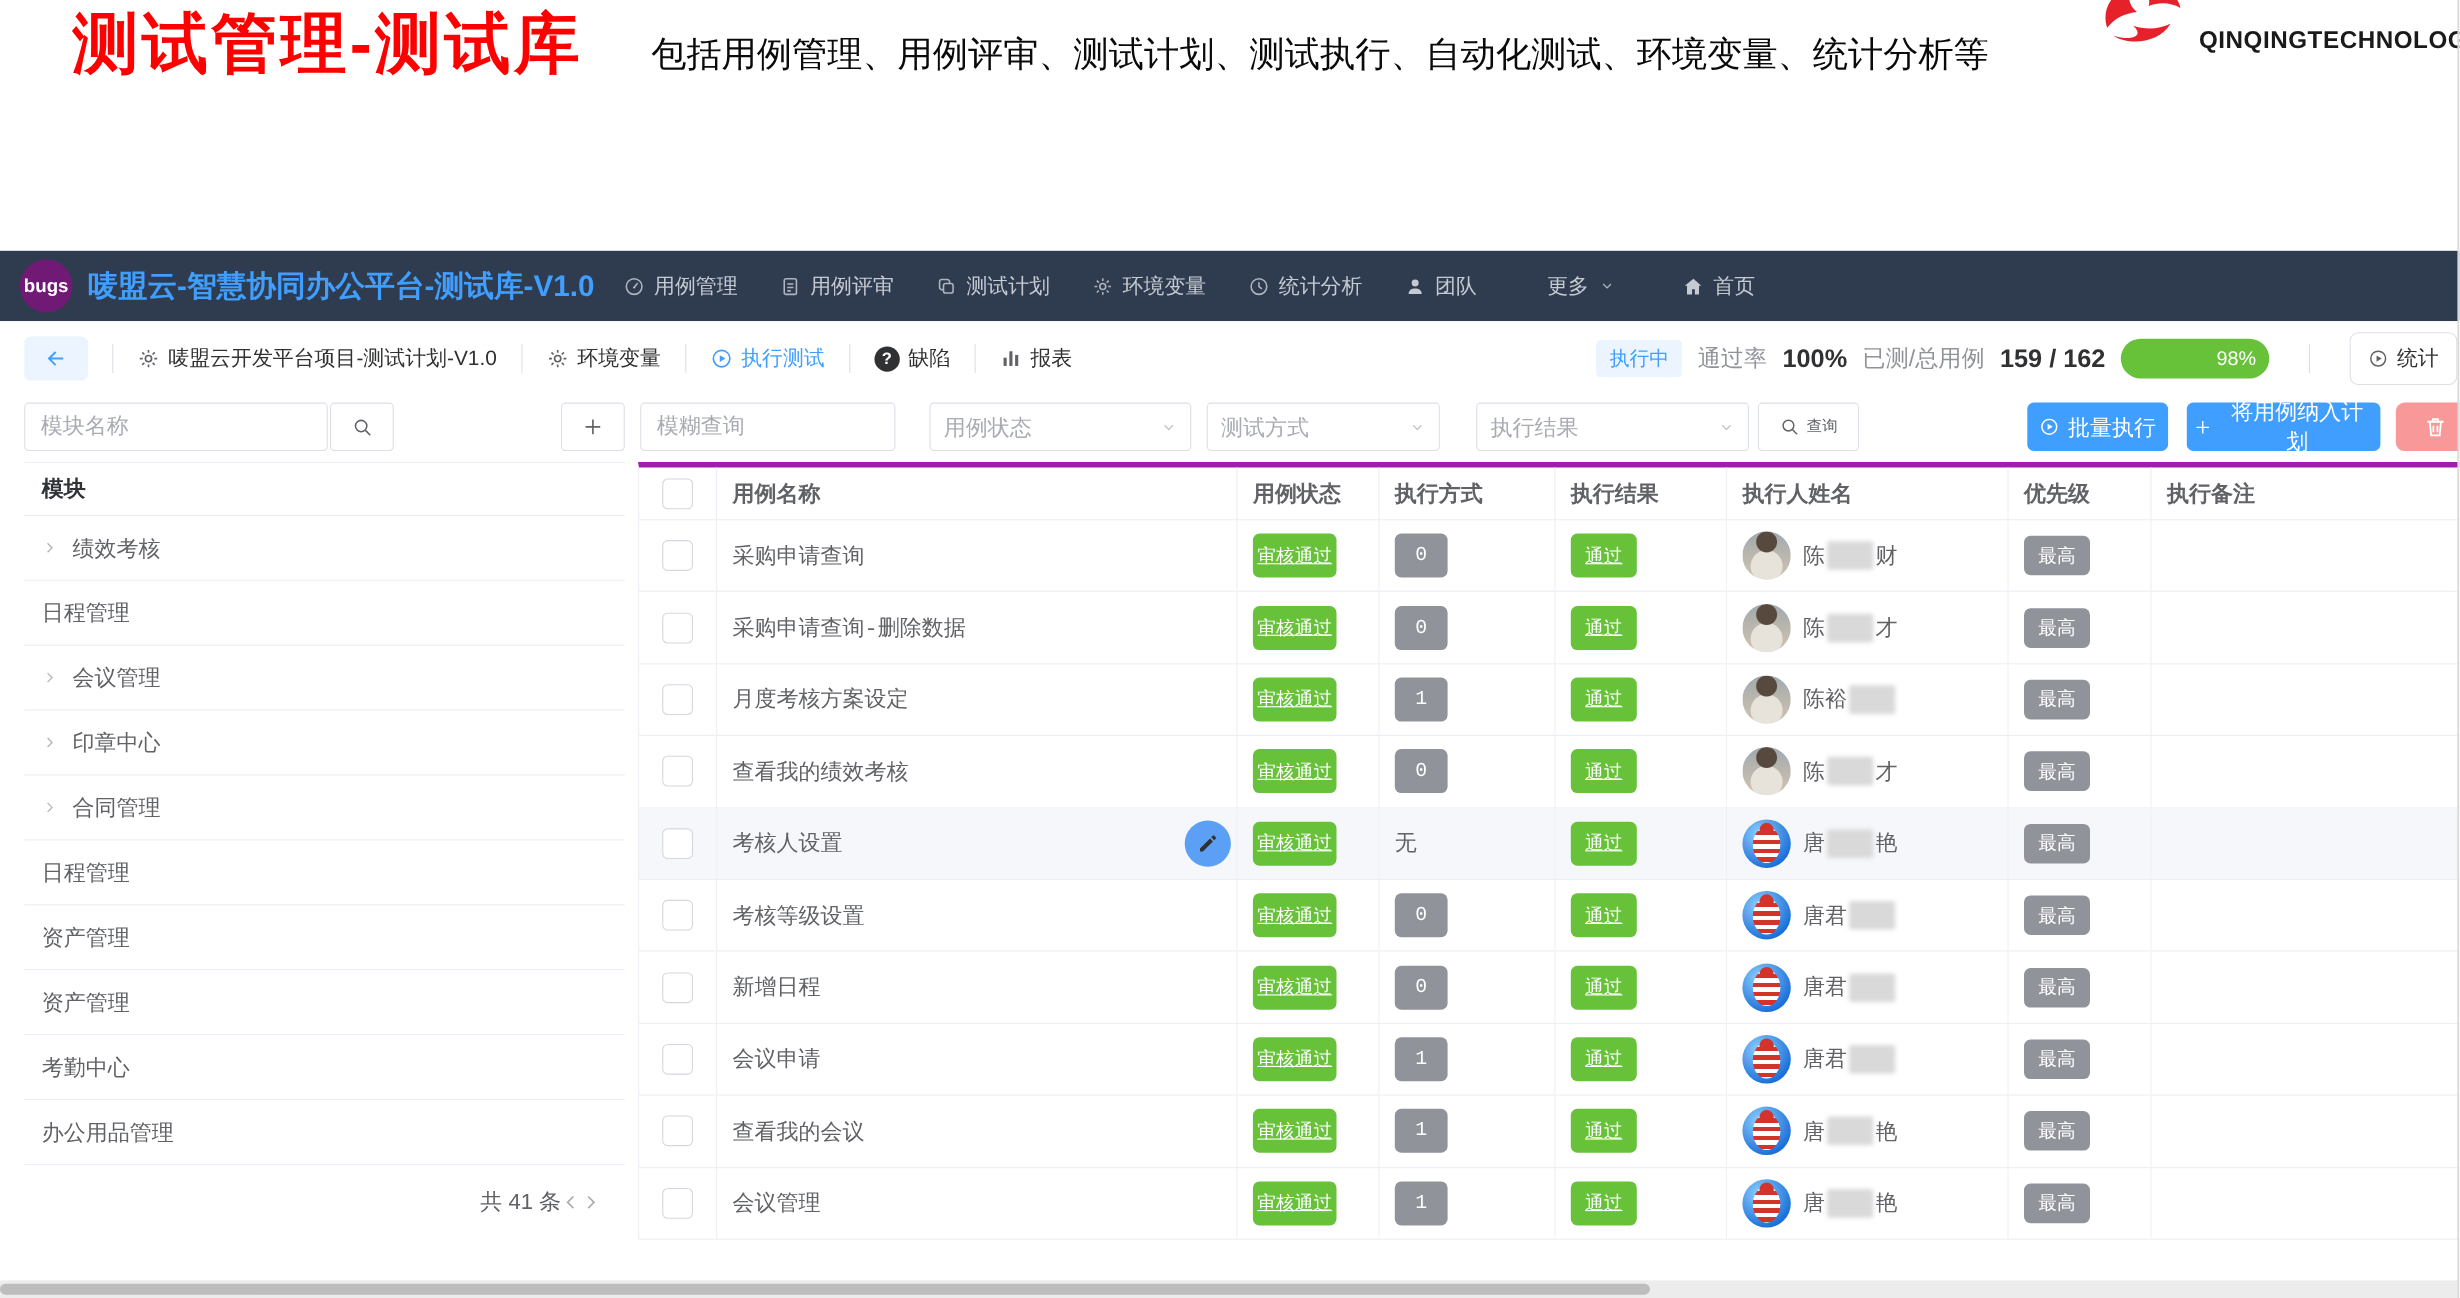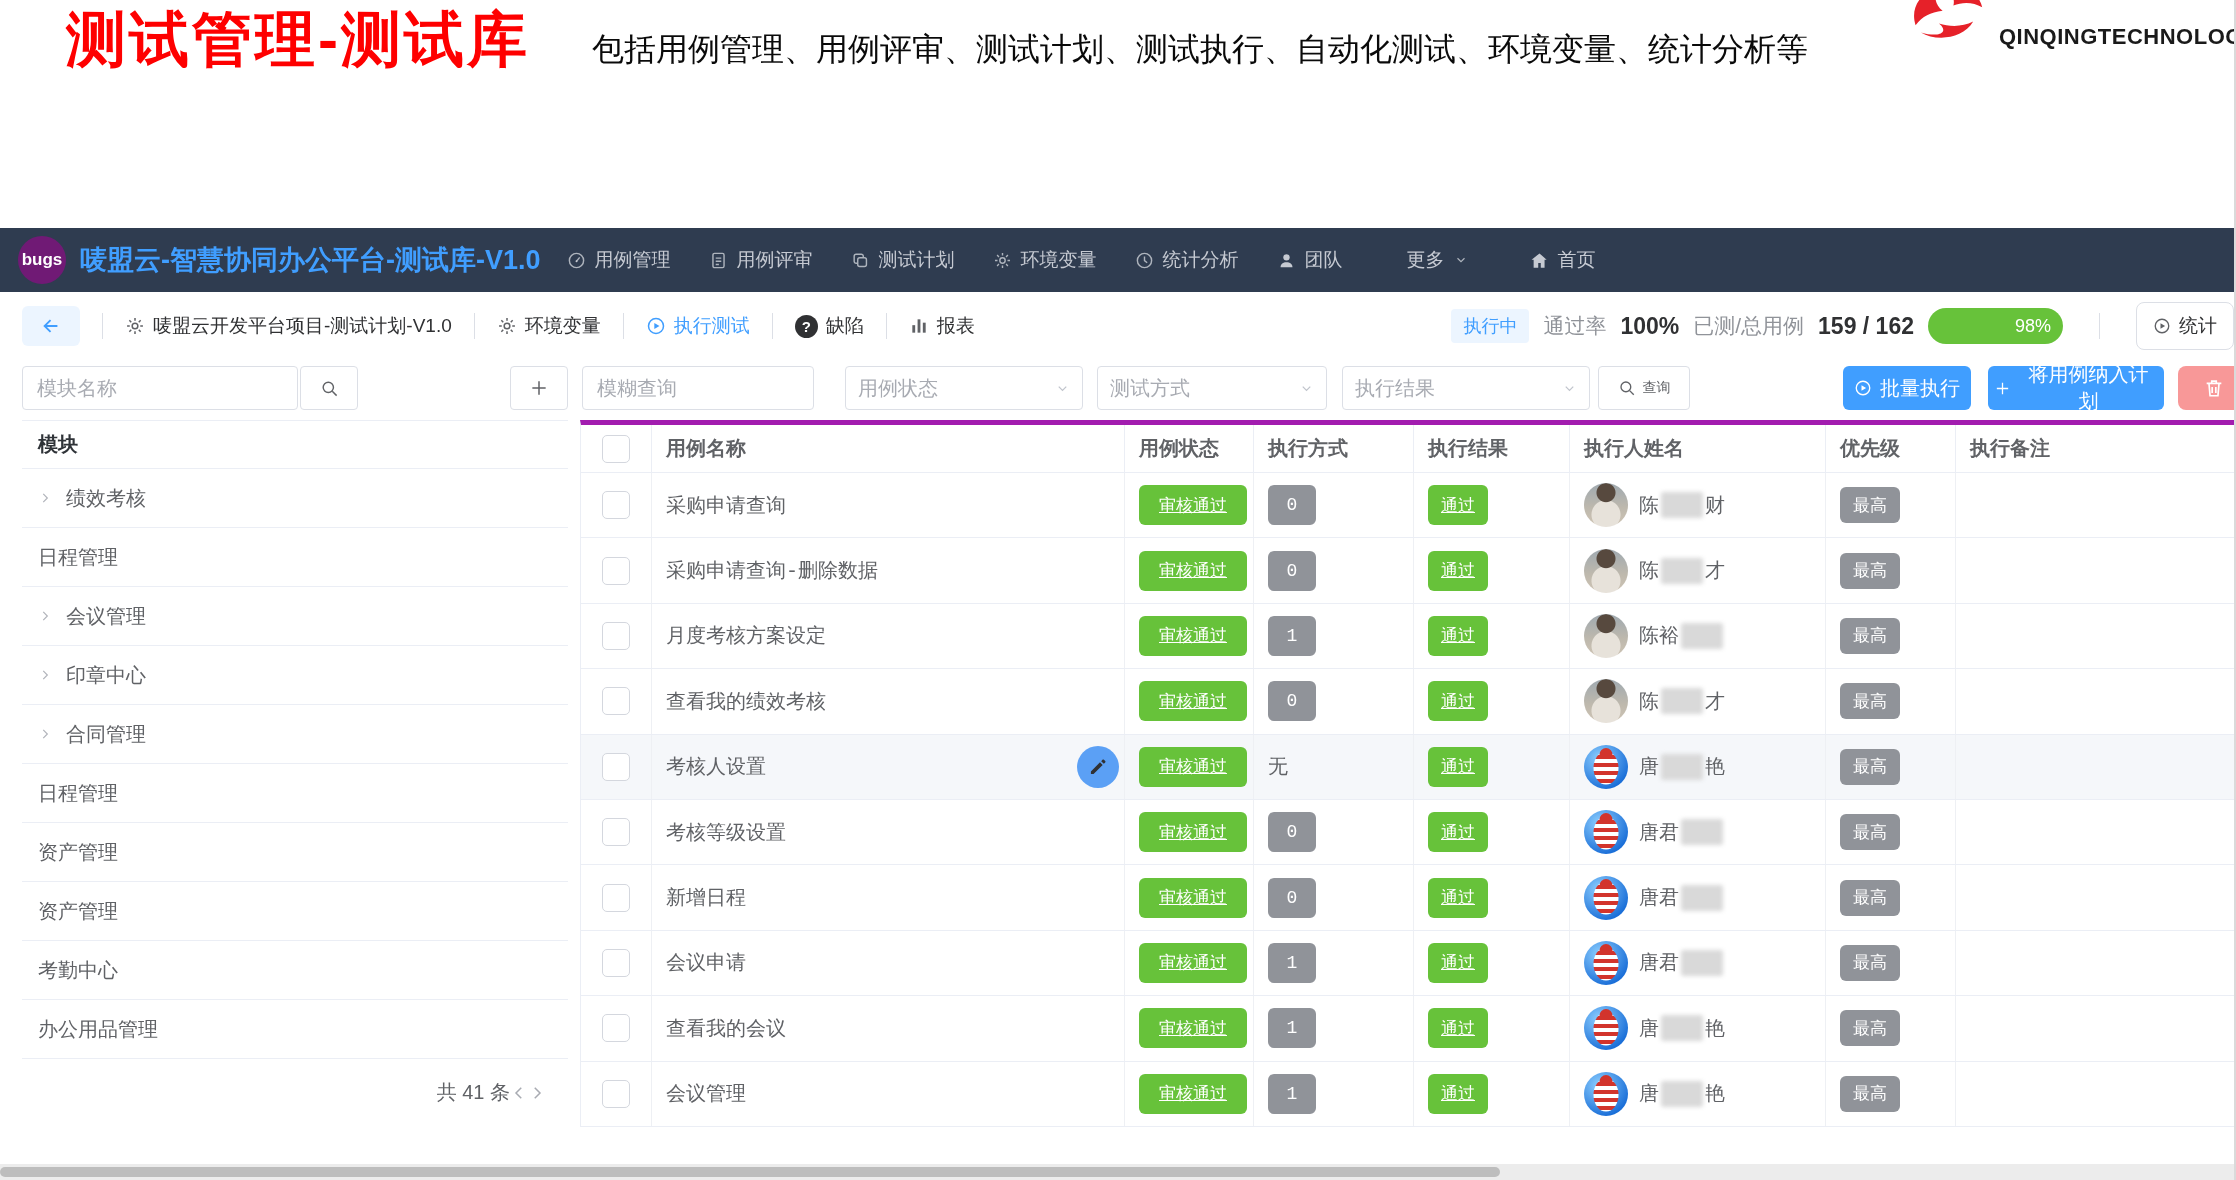--- a/index.html
+++ b/index.html
@@ -87,21 +87,21 @@
          padding-left:14px;box-sizing:border-box;white-space:nowrap;overflow:hidden;}
   .hcell.center{justify-content:center;padding-left:0;}
   .trow{height:64.4px;border-bottom:1px solid #ebeef5;}
   .trow.hl{background:#f5f7fa;}
   .cell{display:flex;align-items:center;border-right:1px solid #eef0f4;padding-left:14px;box-sizing:border-box;
         position:relative;overflow:hidden;white-space:nowrap;}
   .cell.center{justify-content:center;padding-left:0;}
   .case-name{font-size:20px;color:#606266;}
   .checkbox{width:26px;height:26px;border:1px solid #d4d7de;border-radius:5px;background:#fff;cursor:pointer;flex:none;}
   .badge{display:inline-flex;align-items:center;justify-content:center;color:#fff;border-radius:6px;flex:none;}
-  .b-status{background:#67c23a;height:40px;padding:0 20px;font-size:17px;text-decoration:underline;}
+  .b-status{background:#67c23a;height:40px;padding:0 4px;font-size:17px;text-decoration:underline;}
   .b-result{background:#67c23a;height:40px;padding:0 13px;font-size:17px;text-decoration:underline;}
   .b-num{background:#909399;height:40px;min-width:36px;padding:0 6px;font-size:18px;}
   .b-prio{background:#909399;height:36px;padding:0 13px;font-size:17px;}
   .plain-method{font-size:20px;color:#606266;}
   .avatar{width:44px;height:44px;border-radius:50%;flex:none;position:relative;overflow:hidden;margin-right:11px;}
   .avatar.photo{background:
       radial-gradient(circle at 50% 22%, #57493e 0 9px, rgba(0,0,0,0) 10px),
       radial-gradient(circle at 50% 72%, #e7e2da 0 14px, rgba(0,0,0,0) 15px),
       linear-gradient(180deg,#9fa9b0 0%,#bdb8ad 55%,#cfc4b4 100%);}
   .avatar.balloon{background:radial-gradient(circle at 35% 30%, #8ed0ff, #1b6fd8 75%);}
@@ -324,21 +324,21 @@
           <use href="#i-plus"></use>
         </svg>
     </button>
     <input class="txt-input f-abs" style="left: 582px; width: 232px;" placeholder="模糊查询">
     <div class="sel f-abs" style="left:845px;width:238px;">
       <span>用例状态</span>
       <svg class="ic" width="15" height="15" stroke="currentColor">
           <use href="#i-chevd"></use>
         </svg>
     </div>
-    <div class="sel f-abs" style="left:1097px;width:230px;">
+    <div class="sel f-abs" style="left:1097px;width:212px;">
       <span>测试方式</span>
       <svg class="ic" width="15" height="15" stroke="currentColor">
           <use href="#i-chevd"></use>
         </svg>
     </div>
     <div class="sel f-abs" style="left:1342px;width:248px;">
       <span>执行结果</span>
       <svg class="ic" width="15" height="15" stroke="currentColor">
           <use href="#i-chevd"></use>
         </svg>

